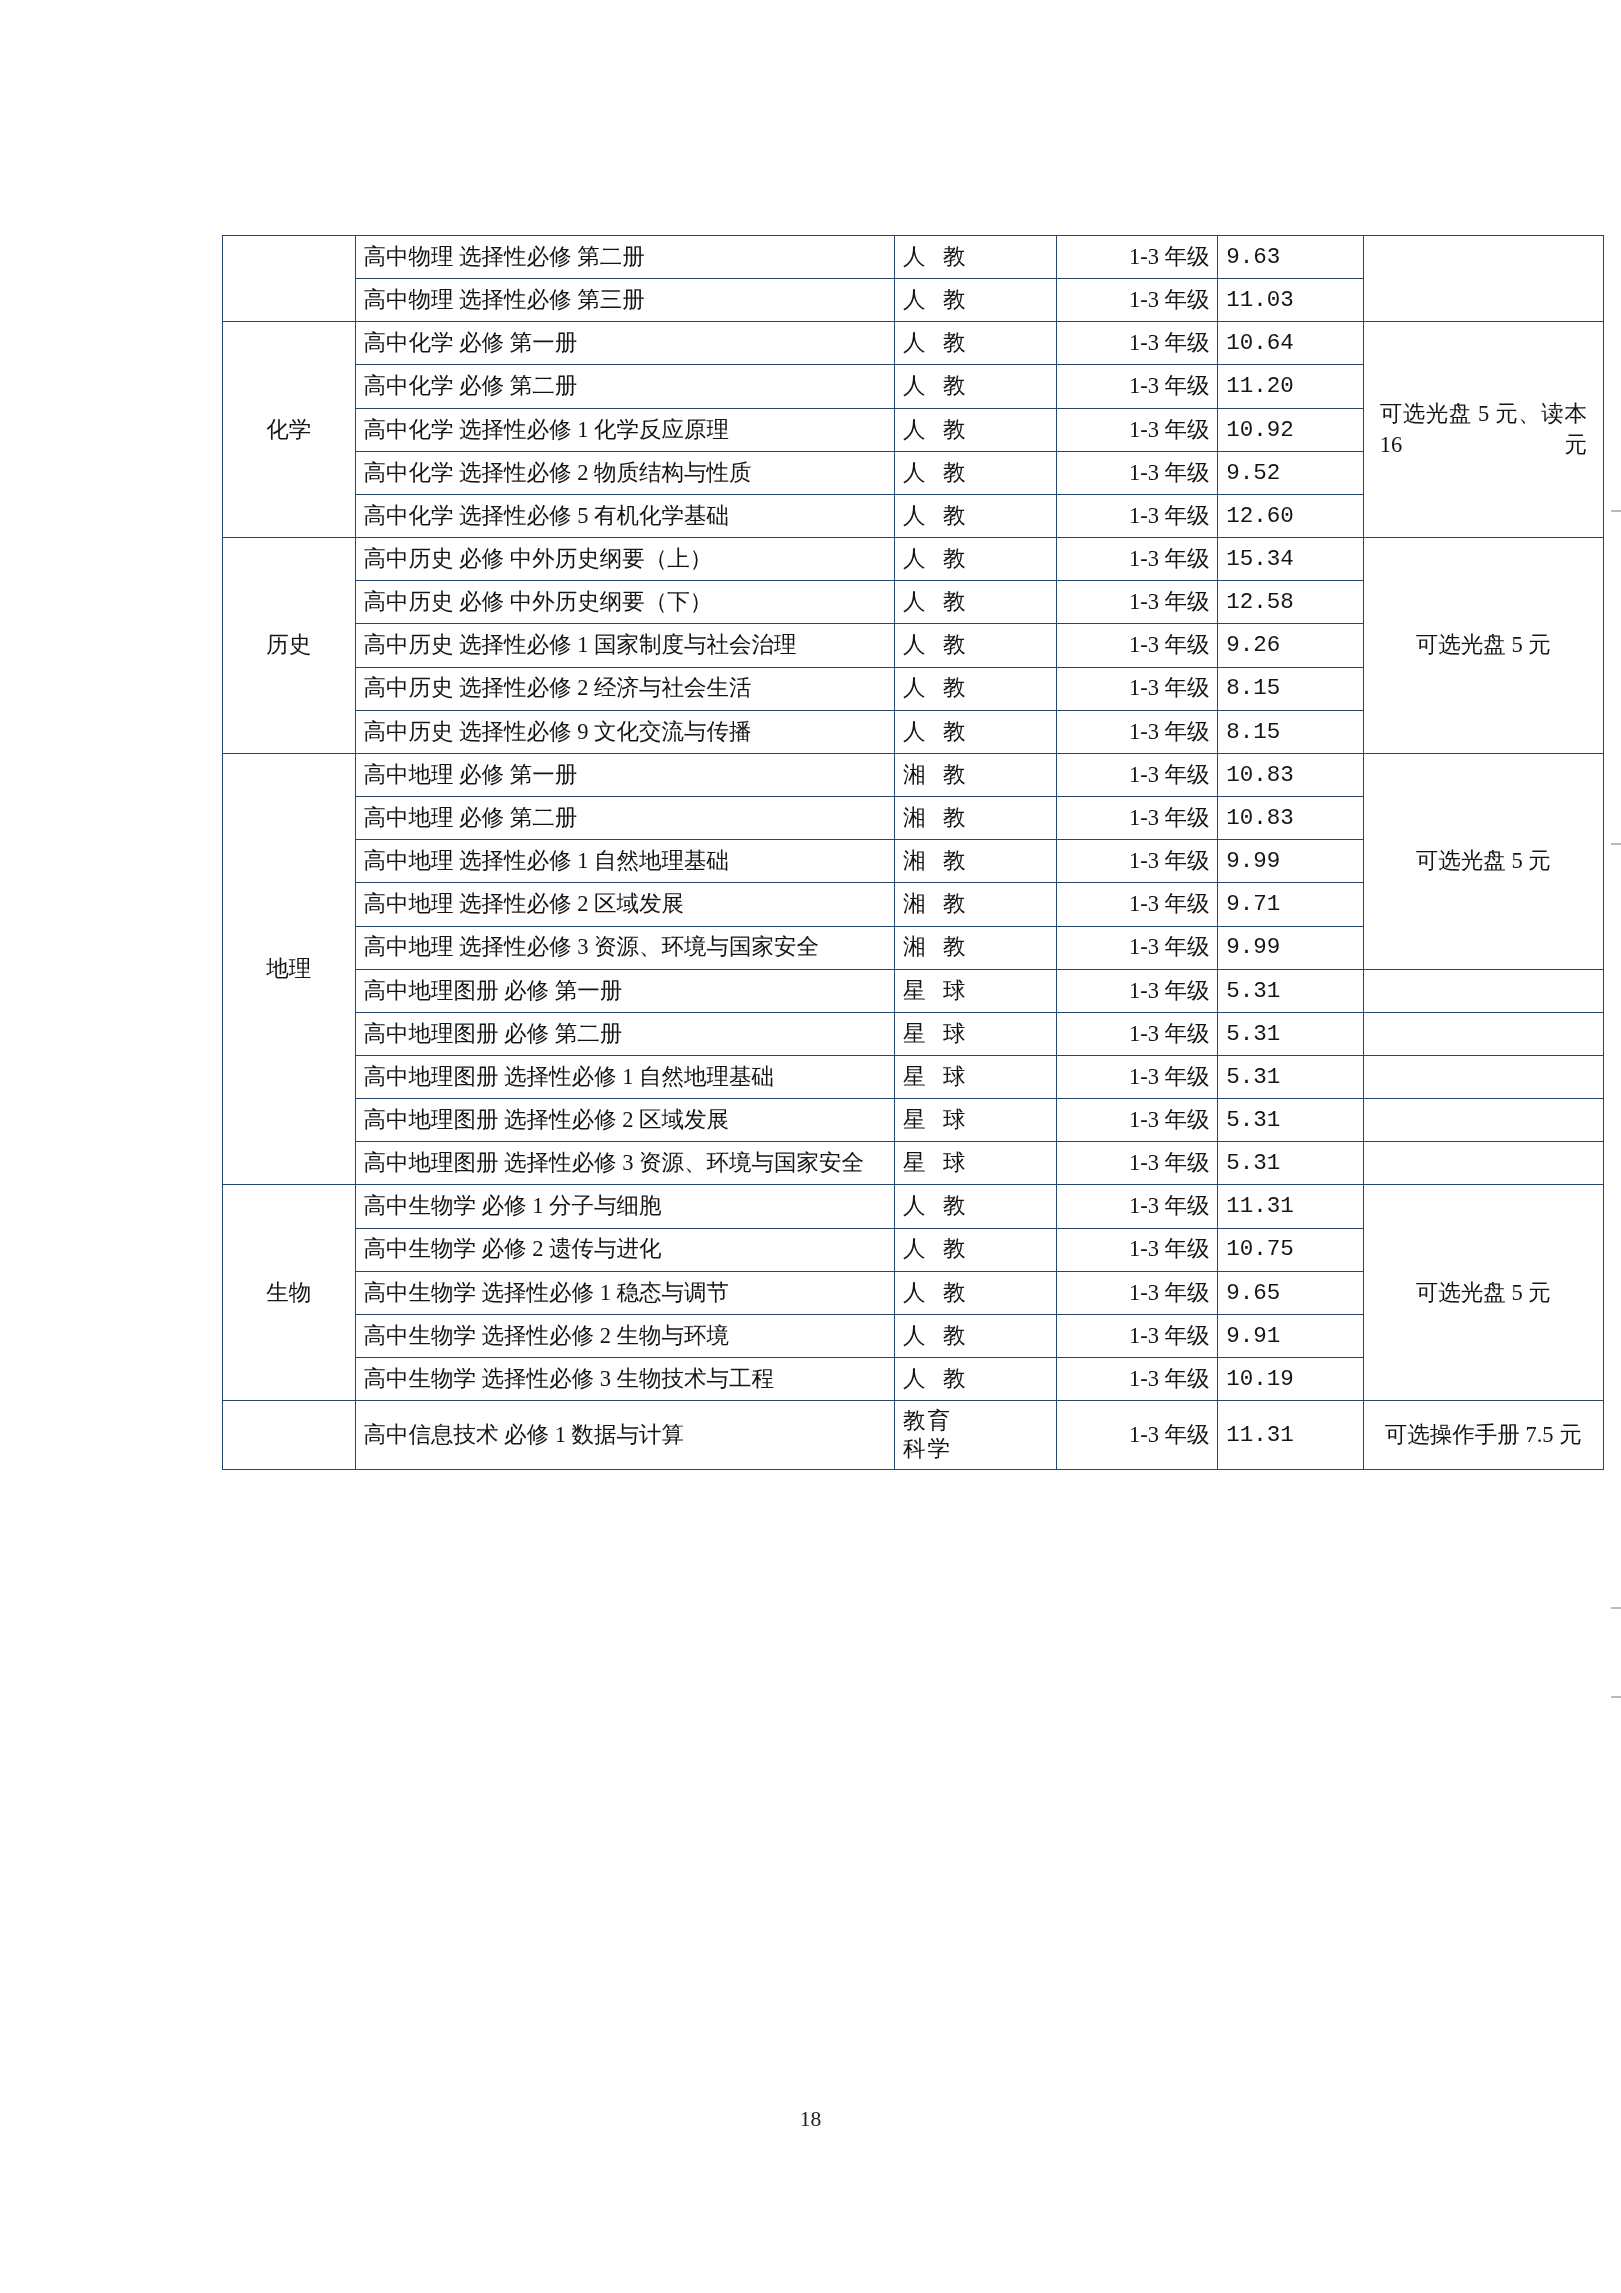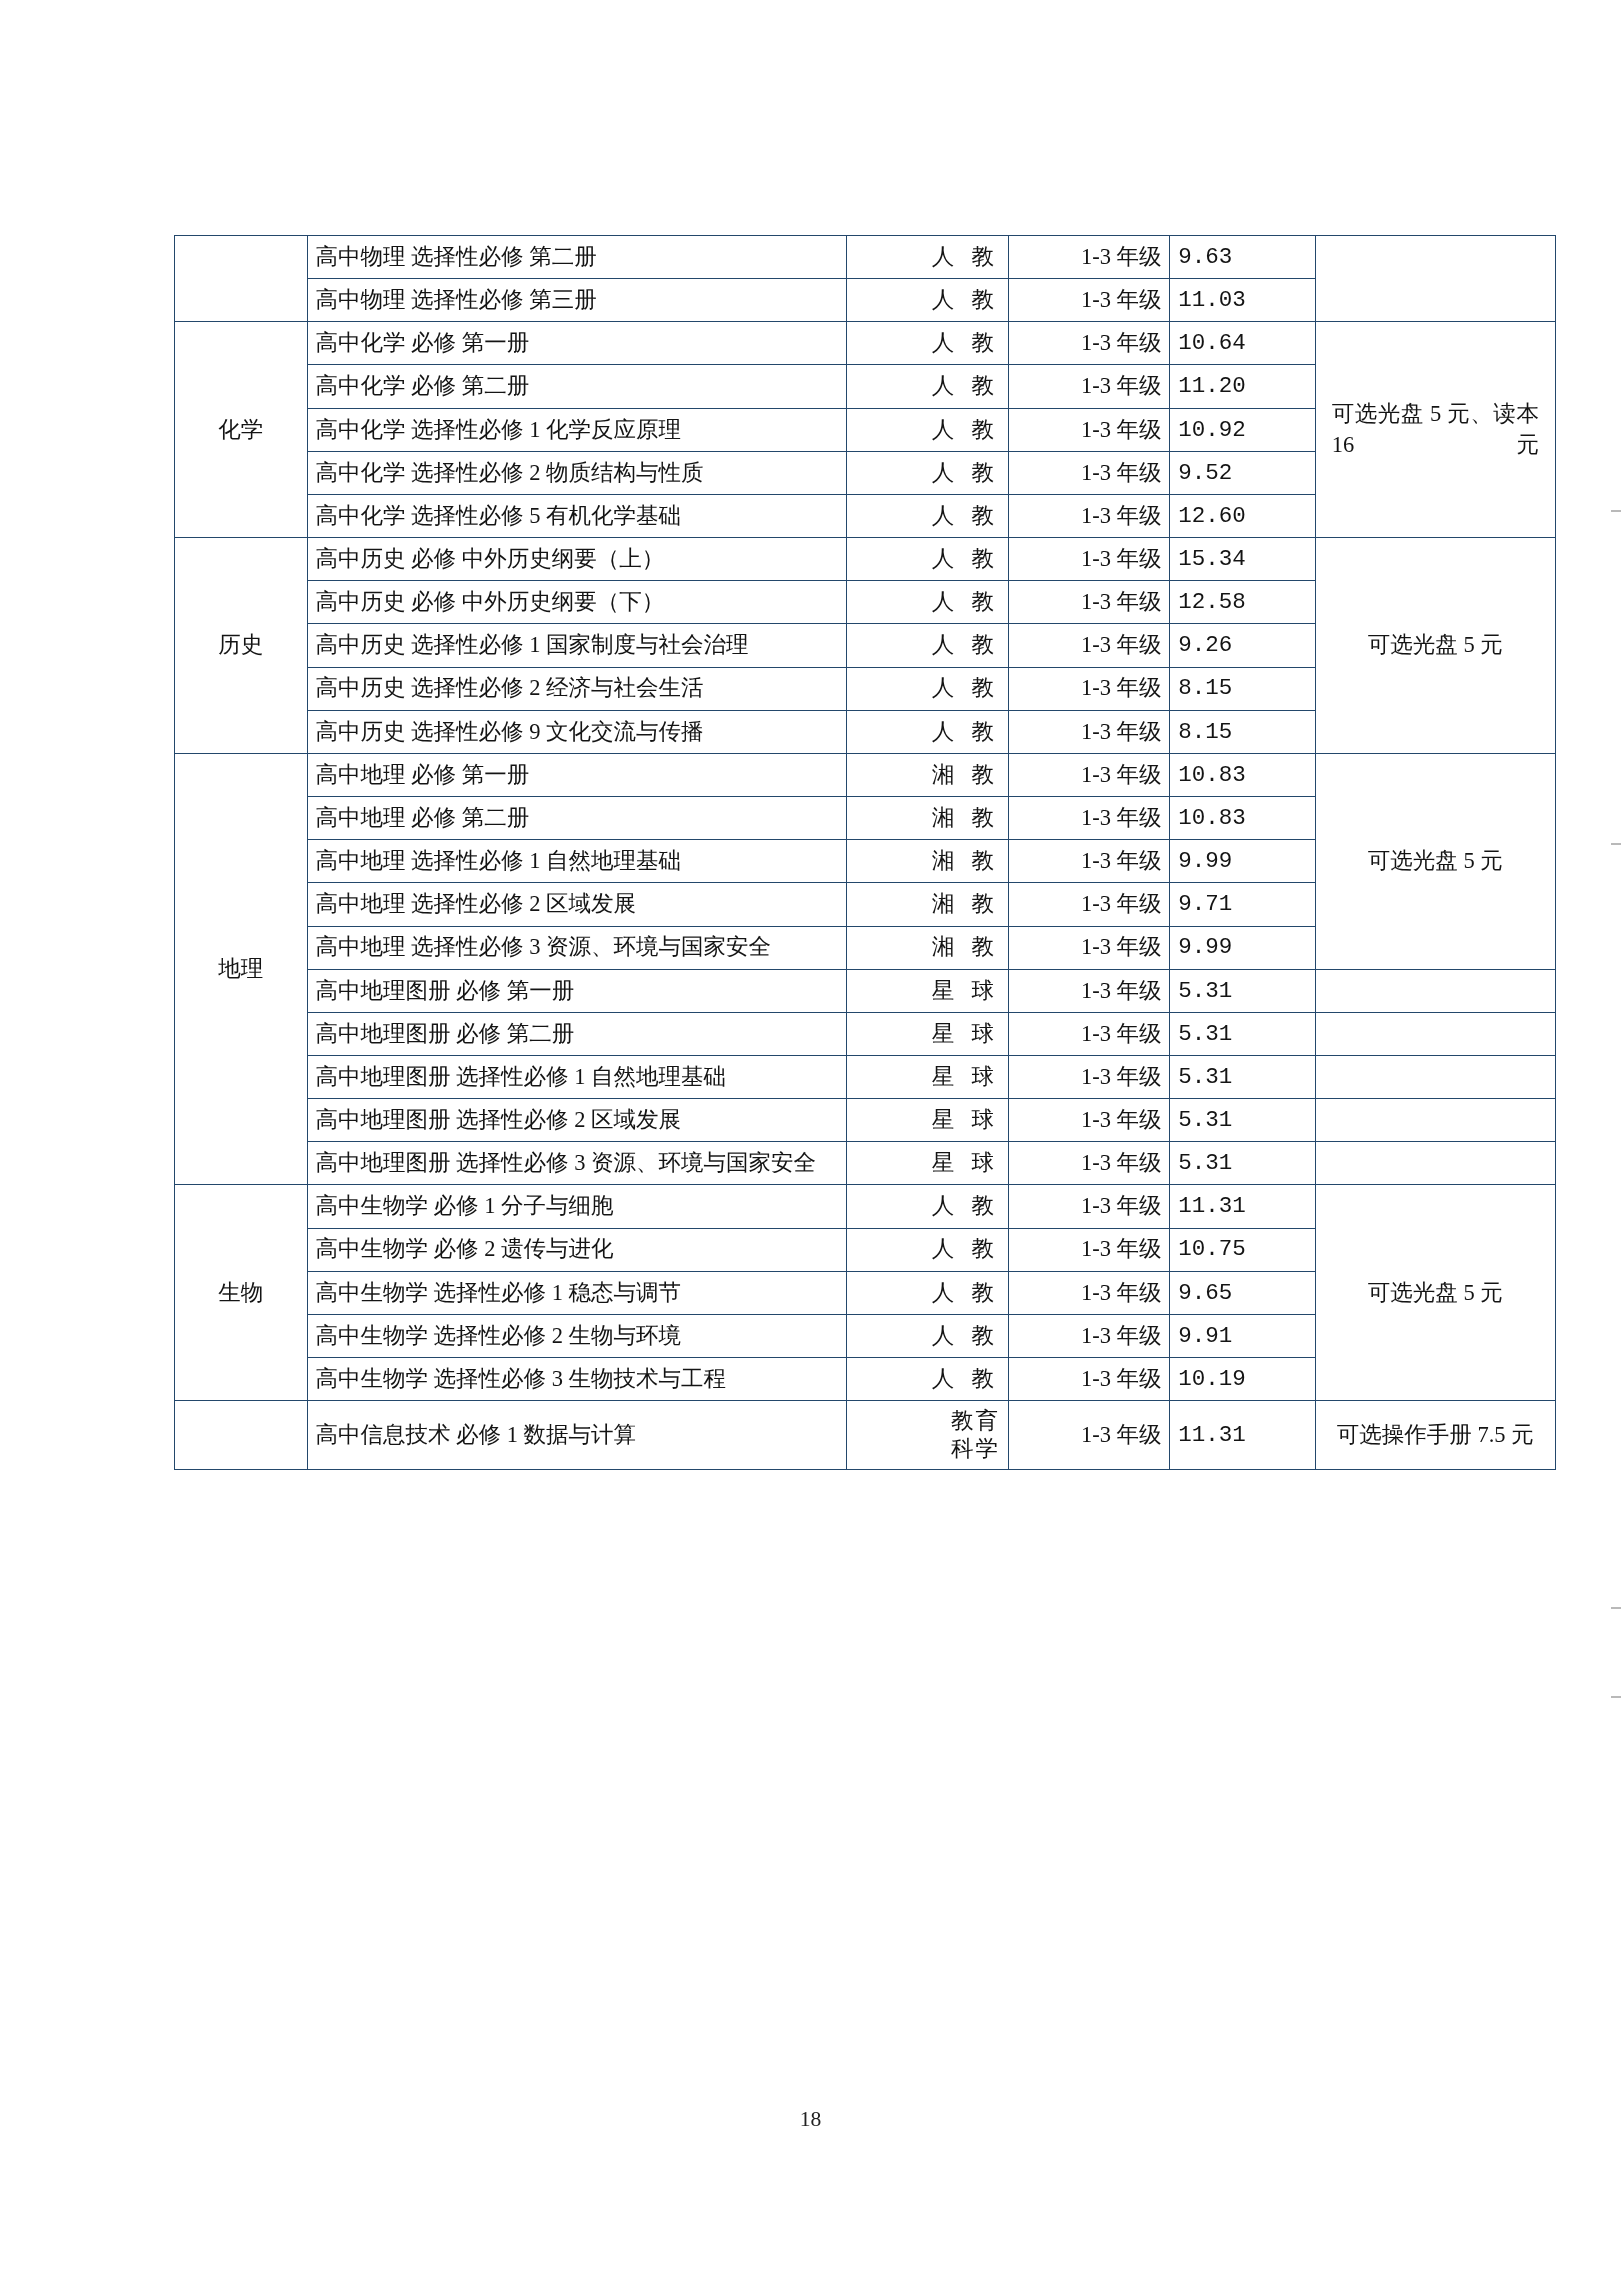--- a/index.html
+++ b/index.html
@@ -24,20 +24,21 @@
   .table-wrap {
     position: absolute;
     left: 174px;
     top: 235px;
     width: 1284px;
   }
   table.booklist {
     border-collapse: collapse;
     width: 1284px;
     table-layout: fixed;
+    margin-left: 48px;
   }
   table.booklist td {
     border: 1.5px solid #23476b;
     padding: 5.9px 7.8px;
     font-size: 22.5px;
     line-height: 1.35;
     vertical-align: middle;
     color: #141414;
   }
   td.subject {
@@ -45,21 +46,21 @@
     text-align: center;
     font-size: 23.5px;
   }
   td.title {
     width: 523px;
     text-align: left;
     padding-left: 13.7px;
   }
   td.publisher {
     width: 145px;
-    text-align: right;
+    text-align: left;
     letter-spacing: 5.9px;
     padding-left: 13.7px;
   }
   td.publisher.two-line {
     letter-spacing: 2px;
     line-height: 1.25;
   }
   td.grade {
     width: 145px;
     text-align: right;

